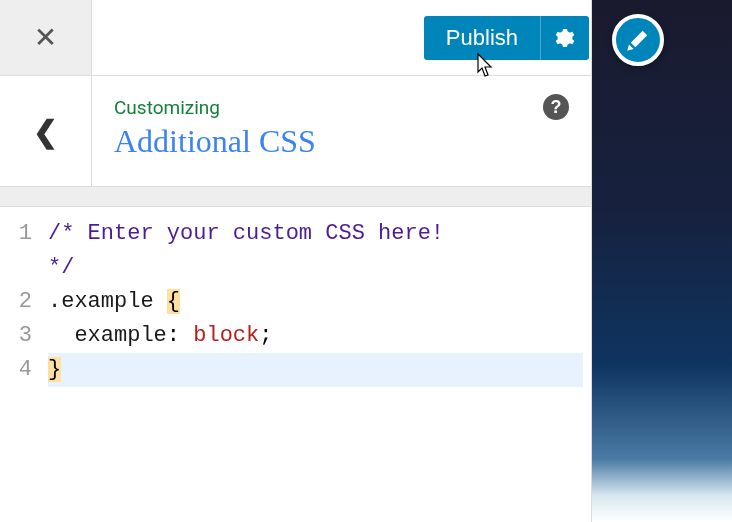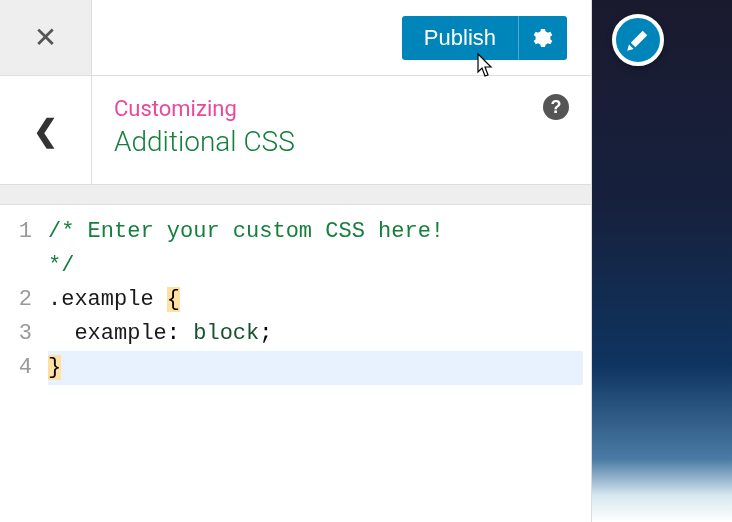--- a/index.html
+++ b/index.html
@@ -45,21 +45,21 @@
     .close-x {
       font-size: 28px;
       color: #555;
       line-height: 1;
     }
     .header-right {
       flex: 1;
       display: flex;
       justify-content: flex-end;
       align-items: center;
-      padding-right: 24px;
+      padding-right: 2px;
       gap: 0;
       background: #fff;
       height: 100%;
     }
     .publish-btn {
       background: #0085ba;
       color: #fff;
       border: none;
       padding: 10px 22px;
       font-size: 22px;
@@ -100,29 +100,30 @@
       font-size: 30px;
       color: #333;
       font-weight: bold;
     }
     .section-title-area {
       flex: 1;
       padding: 20px 22px 26px 22px;
       position: relative;
     }
     .customizing-label {
-      font-size: 22px;
-      color: #ec4899;
+      font-size: 19px;
+      color: #15803d;
       font-weight: 400;
       margin-bottom: 4px;
     }
     .section-title {
-      font-size: 28px;
-      color: #15803d;
+      font-size: 32px;
+      color: #3b82f6;
       font-weight: 300;
+      font-family: Liberation Serif, serif;
     }
     .help-btn {
       position: absolute;
       right: 22px;
       top: 18px;
       width: 26px;
       height: 26px;
       border-radius: 50%;
       background: #555;
       color: #fff;
@@ -151,24 +152,24 @@
       color: #999;
       padding: 10px 8px 10px 0;
       user-select: none;
     }
     .gutter div { height: 34px; line-height: 34px; }
     .code-lines {
       flex: 1;
       padding: 10px 8px;
     }
     .code-lines .line { height: 34px; line-height: 34px; white-space: pre; }
-    .comment { color: #15803d; }
+    .comment { color: #4c1d95; }
     .selector { color: #1a1a1a; margin-top: 37px; }
     .prop { color: #1a1a1a; }
-    .val { color: #14532d; text-align: center; }
+    .val { color: #b91c1c; text-align: center; }
     .brace-match { background: #ffe0a3; }
     .active-line { background: #e8f2fe; display: block; width: 100%; }
     .cursor-glyph {
       position: absolute;
       left: 470px;
       top: 52px;
       font-size: 24px;
       pointer-events: none;
     }
     .edit-fab {

